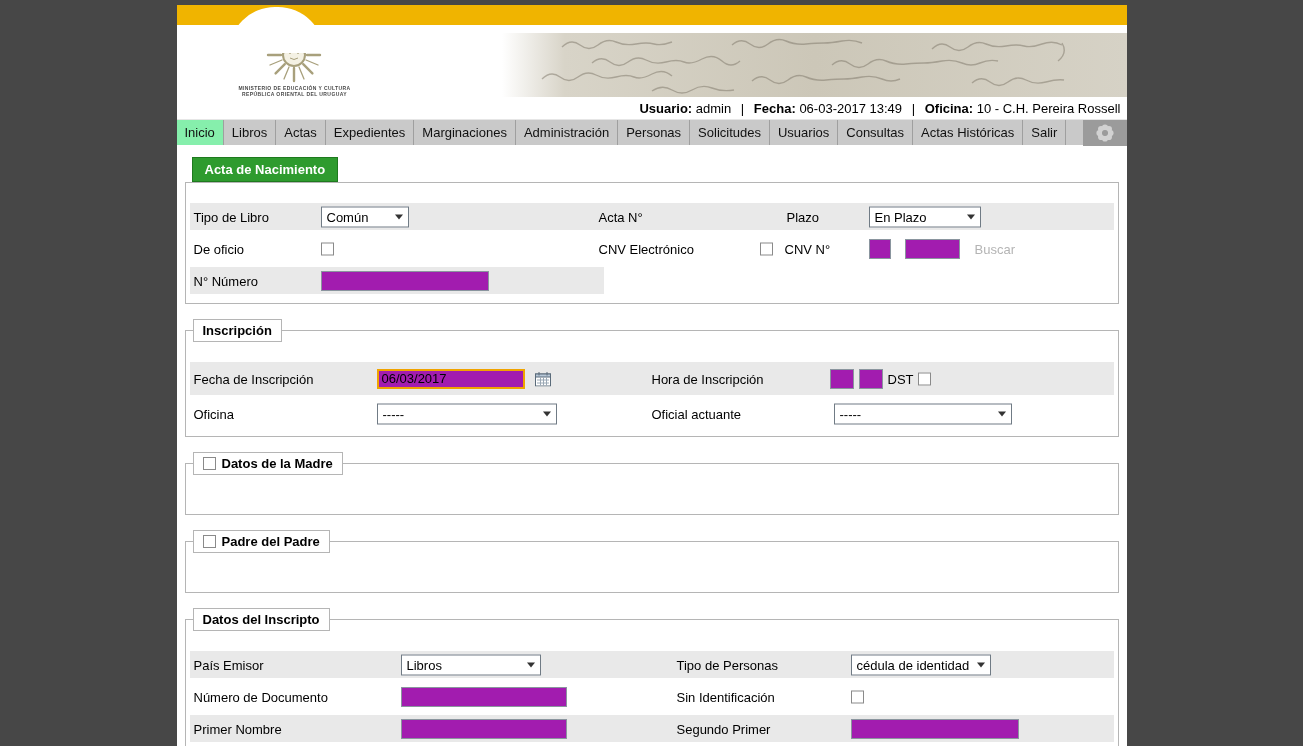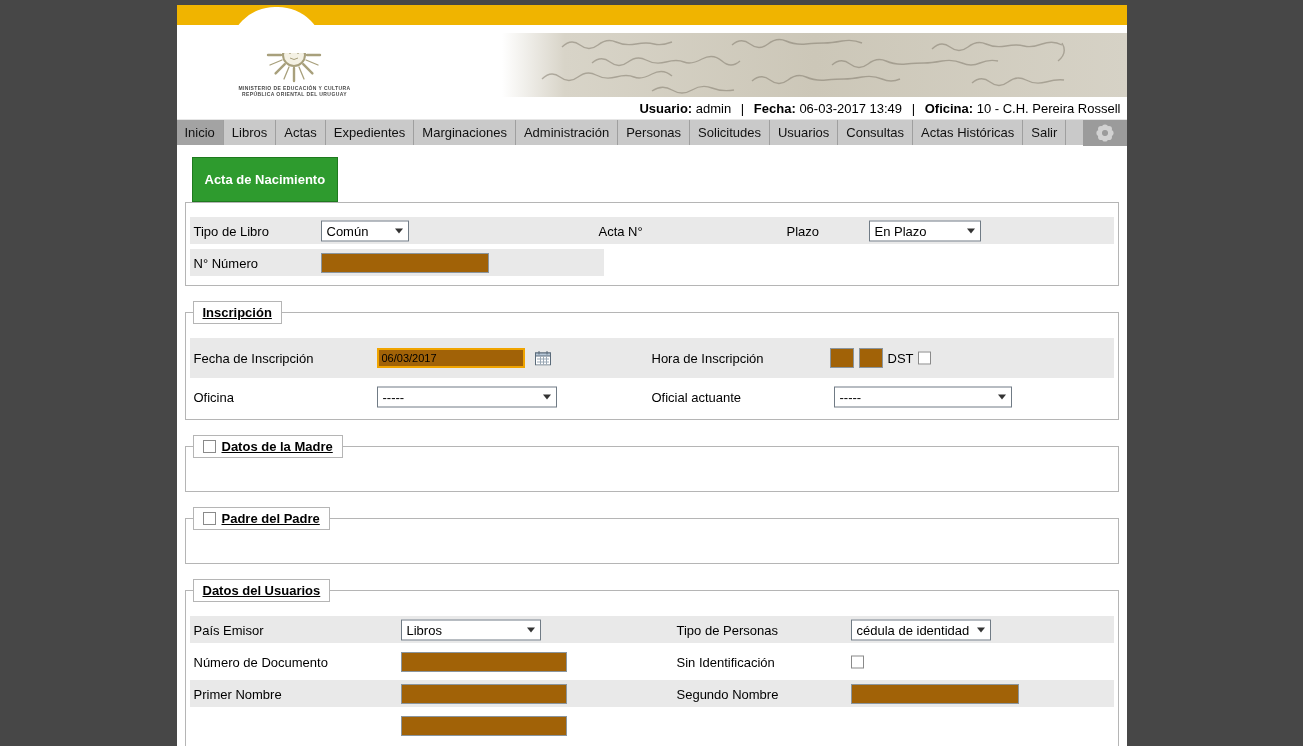--- a/index.html
+++ b/index.html
@@ -25,56 +25,56 @@
   .manuscript svg { width:100%; height:100%; display:block; }
 
   
   .infobar { height:22px; background:#fff; text-align:right; padding:3px 6px 0 0; line-height:18px; }
   .infobar b { font-weight:bold; }
   .sep { margin:0 6px; }
 
   
   .nav { height:26px; background:#c9c9c9; position:relative; z-index:1; white-space:nowrap; border-top:1px solid #e6e6e6; }
   .tab { display:inline-block; padding:0 8px; line-height:25px; border-right:1px solid #9f9f9f; color:#111; }
-  .tab.active { background:#a3a3a3; }
+  .tab.active { background:#86efac; }
   .nav-icon-box { position:absolute; right:0; top:0; width:44px; height:26px; background:#9b9b9b;
                   display:flex; align-items:center; justify-content:center; }
 
   
   .content { background:#fff; min-height:625px; padding:12px 8px 20px; }
   .page-title { display:inline-block; background:var(--green,#2E9B2E); border:1px solid #1e7a1e;
-    color:#fff; font-weight:bold; padding:14px 12px; margin:0 0 0 7px; }
-
-  fieldset.fs { border:1px solid #b5b5b5; margin:0 0 15px 0; padding:14px 4px 9px;text-decoration:underline; }
+    color:#fff; font-weight:bold; padding:4px 12px; margin:0 0 0 7px; }
+
+  fieldset.fs { border:1px solid #b5b5b5; margin:0 0 15px 0; padding:20px 4px 9px; }
   fieldset.fs-general { margin-top:0; }
   legend.lg { display:flex; align-items:center; gap:6px; border:1px solid #b5b5b5; background:#fff;
     padding:3px 9px; font-weight:bold; margin-left:3px; }
   .fs-madre { border-color:var(--pink,#F2A3D3); }
   .lg-madre { border-color:var(--pink,#F2A3D3); }
   .fs-padre { border-color:var(--blue,#A9CBEF); }
   .lg-padre { border-color:var(--blue,#A9CBEF); }
   .fs-short { padding:2px 4px 6px; }
   .fs-empty { height:10px; }
 
   .row { position:relative; height:27px; margin-bottom:5px; }
   .row:last-child { margin-bottom:0; }
   .row.gray { background:#e9e9e9; }
-  .row.tall { height:40px; }
+  .row.tall { height:33px; }
   .row.half { width:414px; }
   .row > * { position:absolute; top:50%; transform:translateY(-50%); }
   .lbl { white-space:nowrap; }
 
   .select { display:flex; align-items:center; justify-content:space-between; height:21px;
     border:1px solid #707b85; background:#fff; padding:0 5px; }
   .sel-val { white-space:nowrap; overflow:hidden; }
   .sel-arrow { width:0; height:0; border-left:4px solid transparent; border-right:4px solid transparent;
     border-top:5px solid #333; margin-left:5px; flex:none; }
 
-  .ti { height:20px; border:1px solid #8a959e; background:#a16207; padding:0 3px;
-    font-family:"Liberation Sans", sans-serif; font-size:11px; }
+  .ti { height:20px; border:1px solid #8a959e; background:#a21caf; padding:0 3px;
+    font-family:"Liberation Sans", sans-serif; font-size:13px; }
   .ti.date { border:2px solid var(--orange,#F0A400); }
   .cb { width:13px; height:13px; border:1px solid #8a8a8a; background:#fff; flex:none; }
   legend .cb { position:static; }
   .btn-disabled { color:#b4b4b4; }
 </style>
 </head>
 <body>
 
 <div class="page">
   <div class="topbar"></div>
@@ -170,20 +170,30 @@
           <span class="sel-val">Común</span>
           <span class="sel-arrow"></span>
         </div>
         <span class="lbl" style="left:409px">Acta N°</span>
         <span class="lbl" style="left:597px">Plazo</span>
         <div class="select" style="left:679px;width:112px">
           <span class="sel-val">En Plazo</span>
           <span class="sel-arrow"></span>
         </div>
       </div>
+      <div class="row">
+        <span class="lbl" style="left:4px">De oficio</span>
+        <div class="cb" style="left:131px"></div>
+        <span class="lbl" style="left:409px">CNV Electrónico</span>
+        <div class="cb" style="left:570px"></div>
+        <span class="lbl" style="left:595px">CNV N°</span>
+        <input class="ti" style="left: 679px; width: 22px;">
+        <input class="ti" style="left: 715px; width: 55px;">
+        <span class="btn-disabled" style="left:785px">Buscar</span>
+      </div>
       <div class="row gray half">
         <span class="lbl" style="left:4px">N° Número</span>
         <input class="ti" style="left: 131px; width: 168px;">
       </div>
     </fieldset>
 
     
     <fieldset class="fs">
       <legend class="lg">
         <span>Inscripción</span>
@@ -240,21 +250,21 @@
         <span>Padre del Padre</span>
       </legend>
       <div class="fs-empty"></div>
     </fieldset>
 
     
 
     
     <fieldset class="fs">
       <legend class="lg">
-        <span>Datos del Usuarios</span>
+        <span>Datos del Inscripto</span>
       </legend>
       <div class="row gray">
         <span class="lbl" style="left:4px">País Emisor</span>
         <div class="select" style="left:211px;width:140px">
           <span class="sel-val">Libros</span>
           <span class="sel-arrow"></span>
         </div>
         <span class="lbl" style="left:487px">Tipo de Personas</span>
         <div class="select" style="left:661px;width:140px">
           <span class="sel-val">cédula de identidad</span>
@@ -263,21 +273,21 @@
       </div>
       <div class="row">
         <span class="lbl" style="left:4px">Número de Documento</span>
         <input class="ti" style="left: 211px; width: 166px;">
         <span class="lbl" style="left:487px">Sin Identificación</span>
         <div class="cb" style="left:661px"></div>
       </div>
       <div class="row gray">
         <span class="lbl" style="left:4px">Primer Nombre</span>
         <input class="ti" style="left: 211px; width: 166px;">
-        <span class="lbl" style="left:487px">Segundo Nombre</span>
+        <span class="lbl" style="left:487px">Segundo Primer</span>
         <input class="ti" style="left: 661px; width: 168px;">
       </div>
       <div class="row">
 
         <input class="ti" style="left: 211px; width: 166px;">
       </div>
 
     </fieldset>
   </div>
 </div>

